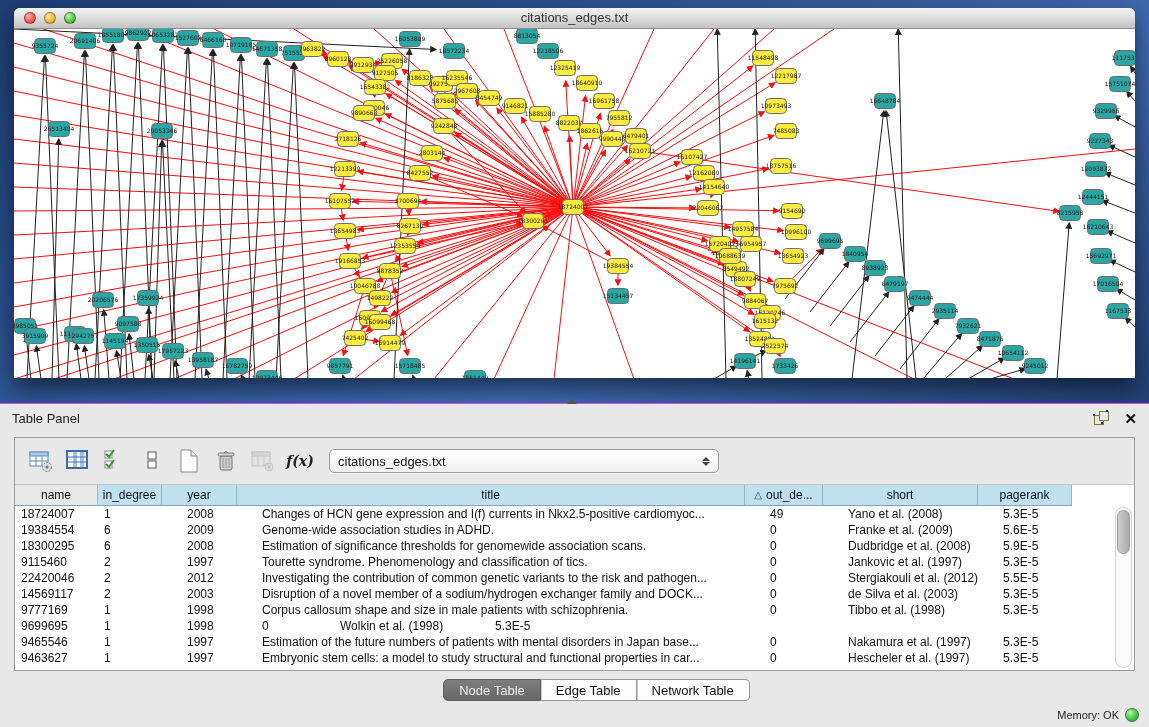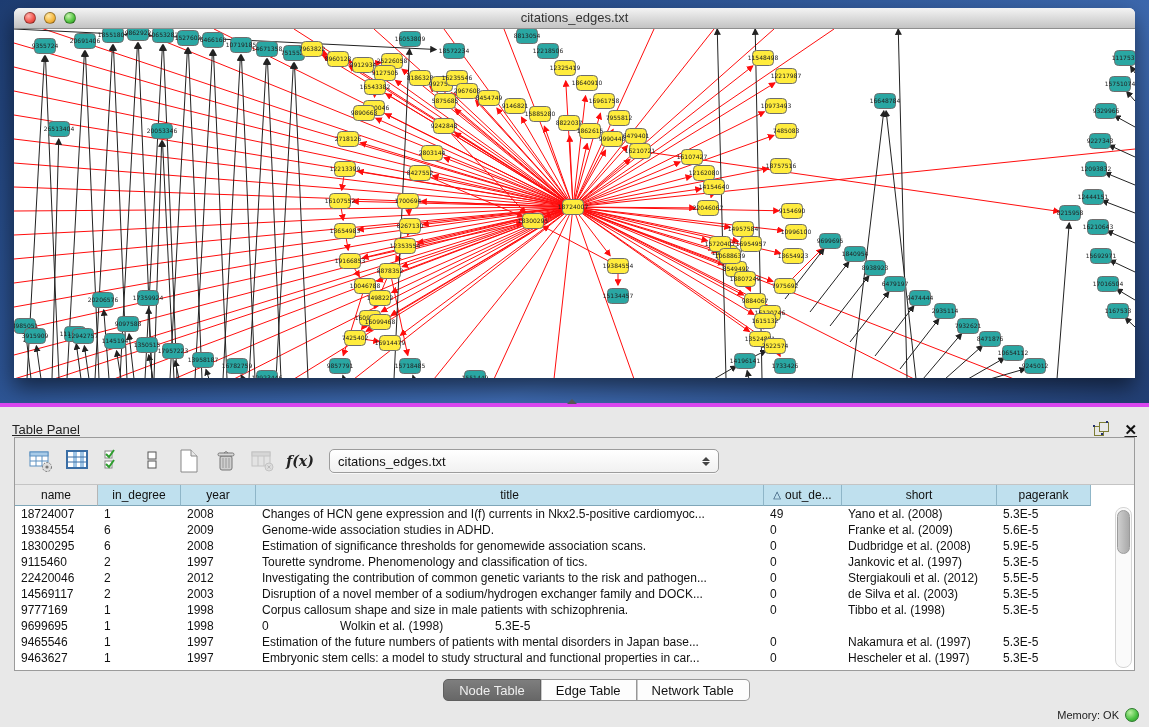--- a/index.html
+++ b/index.html
@@ -23,22 +23,22 @@
   .net-canvas{position:relative;width:1121px;height:349px;background:#fff;overflow:hidden;}
   .net-canvas svg{display:block;}
   svg .red-e{stroke:#ff0d0d;stroke-width:1;}
   svg .black-e{stroke:#222;stroke-width:1;}
   svg text.nlab{font-family:"DejaVu Sans",sans-serif;font-size:6px;fill:#222;}
 
   
   .table-panel{position:absolute;left:0;top:403px;width:1149px;height:324px;background:#e8e8e8;}
   .splitter-grip{position:absolute;left:567px;top:-4px;width:0;height:0;
     border-left:5px solid transparent;border-right:5px solid transparent;border-bottom:5px solid #555;}
-  .panel-header{height:28px;display:flex;align-items:center;padding:8px 12px;
-    border-top:4px solid #d946ef;font-size:13px;color:#222;text-decoration:underline;}
+  .panel-header{height:28px;display:flex;align-items:center;padding:0 12px;
+    border-top:1px solid #d946ef;font-size:13px;color:#222;}
   .panel-header .spacer{flex:1;}
   .float-icon{width:16px;height:15px;position:relative;margin-right:14px;cursor:pointer;}
   .float-icon i{position:absolute;border:1px solid #7c7c35;background:transparent;}
   .float-icon i.b{left:0;top:4px;width:8px;height:8px;}
   .float-icon i.f{left:5px;top:0;width:8px;height:8px;background:#e8e8e8;}
   .float-icon u{position:absolute;width:2px;height:2px;background:#23306e;}
   .close-x{font-size:15px;font-weight:700;color:#111;line-height:1;cursor:pointer;}
 
   .panel-box{position:absolute;left:14px;top:34px;width:1121px;height:234px;
     border:1px solid #9b9b9b;background:#e8e8e8;box-sizing:border-box;
@@ -924,21 +924,21 @@
             <b class="down"></b>
           </span>
       </div>
     </div>
 
     <div class="table-wrap">
       <div class="thead" id="thead">
           <div class="th gray" style="width: 83px;">
             <span>name</span>
           </div>
-          <div class="th" style="width: 83px;">
+          <div class="th" style="width: 64px;">
             <span>in_degree</span>
           </div>
           <div class="th" style="width: 75px;">
             <span>year</span>
           </div>
           <div class="th" style="width: 508px;">
             <span>title</span>
           </div>
           <div class="th" style="width: 78px;">
             <span class="sort-tri">△</span>

